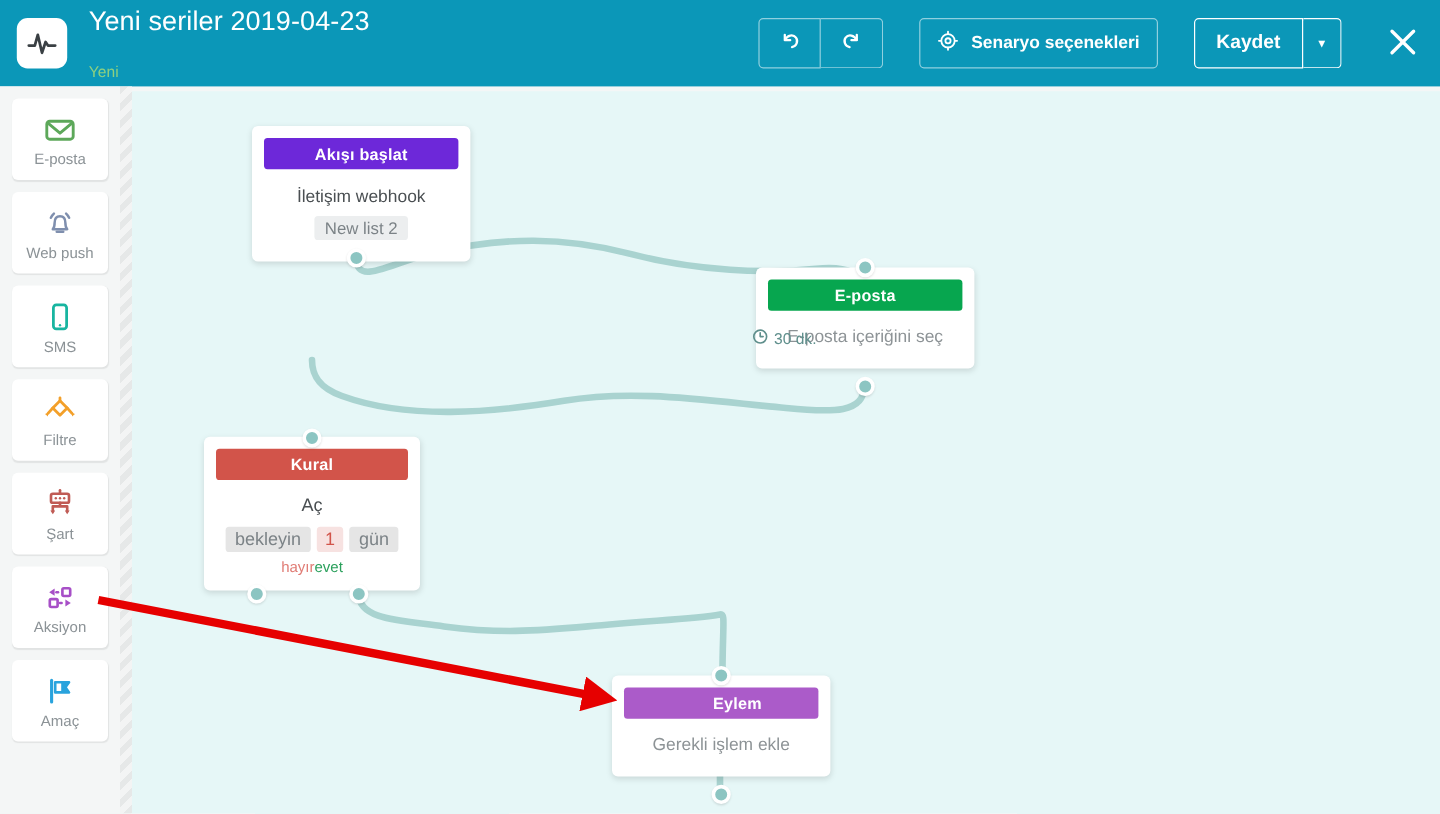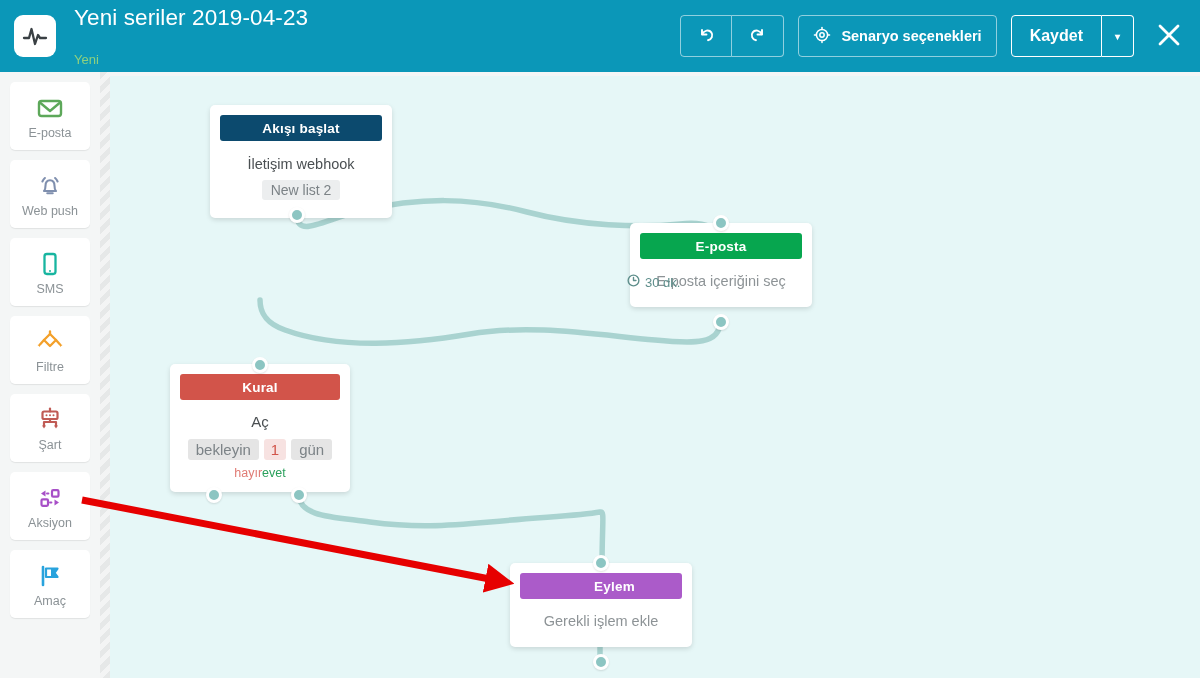--- a/index.html
+++ b/index.html
@@ -30,21 +30,21 @@
   #title-block { margin-left: 18px; display: flex; flex-direction: column; justify-content: center; gap: 20px; }
   #page-title {
     color: #ffffff; font-size: 22.5px; font-weight: 400;
     letter-spacing: .1px; line-height: 1.15;
   }
   #page-subtitle {
     color: #8ed07f; font-size: 13px; margin-top: 2px; line-height: 1.1;
   }
   #header-actions {
     margin-left: auto; margin-right: 14px;
-    display: flex; align-items: center; gap: 14px;
+    display: flex; align-items: center; gap: 30px;
   }
   .hdr-group { display: flex; align-items: stretch; }
   .hdr-btn {
     height: 42px; background: transparent;
     border: 1px solid rgba(255,255,255,.55);
     color: #ffffff; display: flex; align-items: center; justify-content: center;
     font-size: 14.5px; font-weight: bold; cursor: pointer;
     padding: 0 14px; white-space: nowrap;
   }
   .hdr-btn.icon-only { width: 52px; padding: 0; }
@@ -353,21 +353,21 @@
       <span>
         <svg width="13" height="13" viewBox="0 0 16 16">
           <circle cx="8" cy="8" r="6.6" fill="none" stroke="#5f8f8c" stroke-width="1.7"></circle>
           <path d="M8 4.2 V8 H11" fill="none" stroke="#5f8f8c" stroke-width="1.7" stroke-linecap="round" stroke-linejoin="round"></path>
         </svg>
       </span>
       <span>30 dk.</span>
     </div>
 
     <div class="node" id="node-start" style="left:100px; top:29px; width:182px;">
-      <div class="node-head" style="background:#0c4a6e;">Akışı başlat</div>
+      <div class="node-head" style="background:#6d28d9;">Akışı başlat</div>
       <div class="node-body">
         <div class="node-main">İletişim webhook</div>
         <div class="node-sub">New list 2</div>
       </div>
     </div>
     <div class="dot" style="left:179px; top:131px;"></div>
 
     <div class="node" id="node-email" style="left:520px; top:147px; width:182px;">
       <div class="node-head" style="background:#07a64f;">E-posta</div>
       <div class="node-body">

